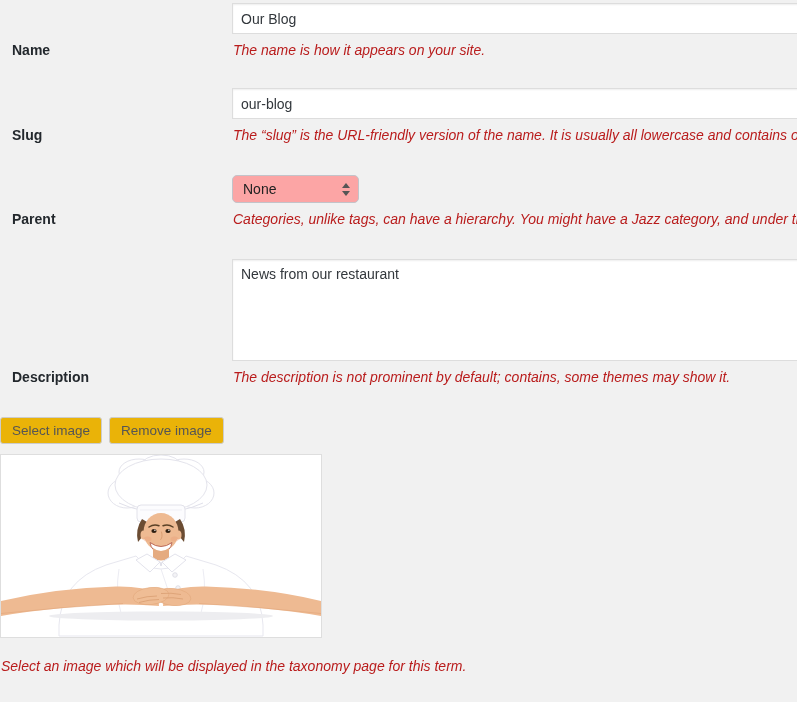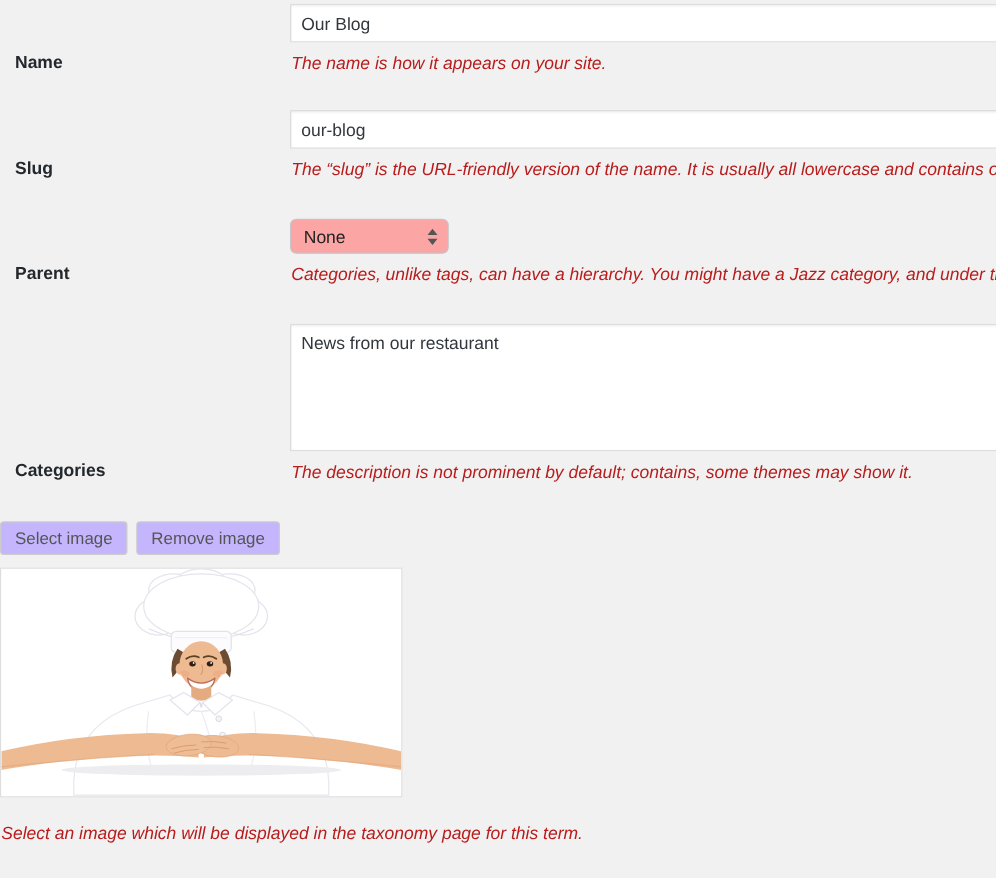--- a/index.html
+++ b/index.html
@@ -78,21 +78,21 @@
     border-left: 4px solid transparent; border-right: 4px solid transparent;
     border-top: 5px solid #555;
   }
   
   .button-bar { display: flex; gap: 7px; }
   .wp-button {
     height: 27px;
     padding: 0 11px;
     font-family: "Liberation Sans", sans-serif;
     font-size: 13.5px; color: #555;
-    background: #c4b5fd;
+    background: #eab308;
     border: 1px solid #ccc;
     border-radius: 3px;
     cursor: pointer;
     line-height: 25px;
   }
   .image-frame {
     margin-top: 10px;
     width: 322px; height: 184px;
     background: #fff;
     border: 1px solid #dedede;
@@ -137,21 +137,21 @@
           <span class="up"></span>
             <span class="down"></span>
         </span>
       </div>
       <p class="help">Categories, unlike tags, can have a hierarchy. You might have a Jazz category, and under that have children categories for Bebop and Big Band. Totally optional.</p>
     </div>
   </div>
 
   <div class="row row-description">
     <div class="label-col">
-      <label>Categories</label>
+      <label>Description</label>
     </div>
     <div class="field-col">
       <textarea class="area-input" style="">News from our restaurant</textarea>
       <p class="help">The description is not prominent by default; contains, some themes may show it.</p>
     </div>
   </div>
 
   <div class="row row-image">
     <div class="field-col">
       <div class="button-bar">

